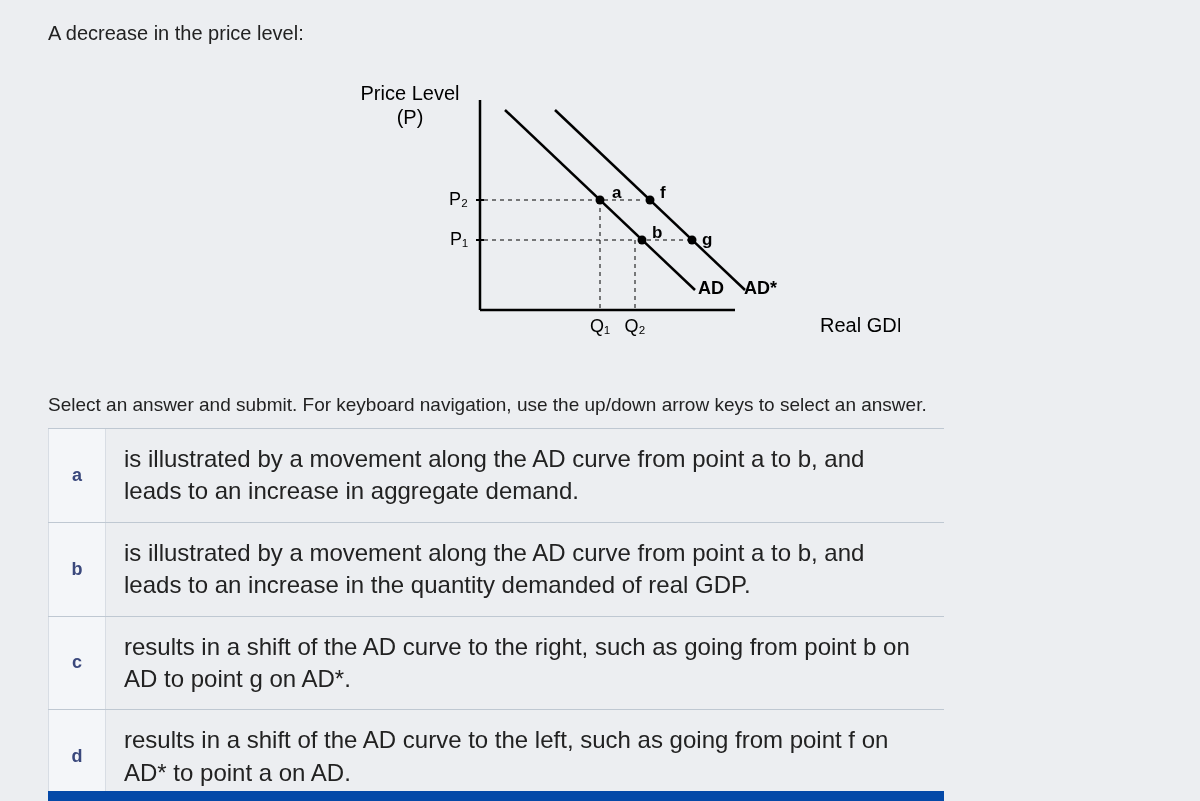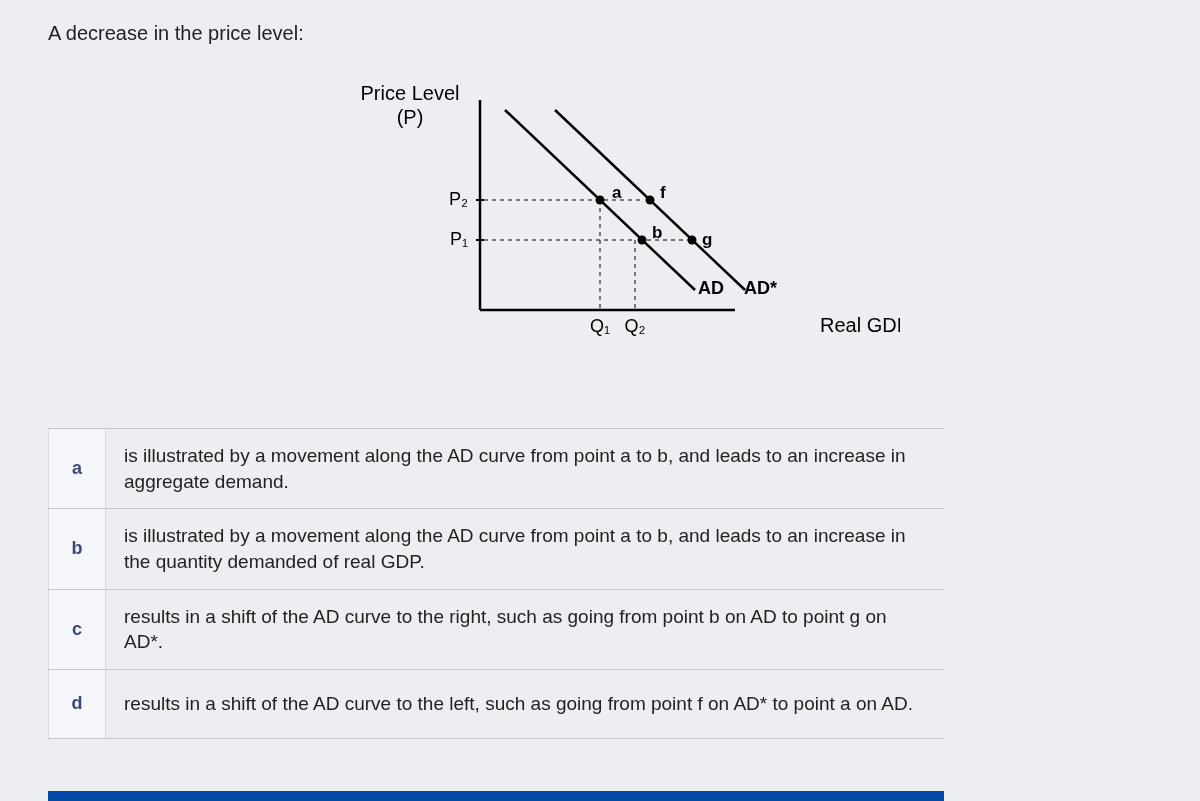--- a/index.html
+++ b/index.html
@@ -67,21 +67,21 @@
     color: #3a487c;
     border-right: 1px solid #d8dde4;
     border-left: 1px solid #d8dde4;
     background: #f4f6f9;
   }
   .answer-text {
     flex: 1;
     display: flex;
     align-items: center;
     padding: 14px 18px;
-    font-size: 19px;
+    font-size: 24px;
     color: #222;
     line-height: 1.35;
   }
   .bottom-bar {
     position: absolute;
     bottom: 0;
     left: 48px;
     right: 20px;
     height: 10px;
     background: #0449a8;
@@ -139,20 +139,21 @@
 
       <line x1="307" y1="170" x2="348" y2="170" stroke="#000" stroke-width="1" stroke-dasharray="4 4"></line>
 
       <circle cx="352" cy="170" r="4.5" fill="#000"></circle>
       <text x="362" y="175" font-size="17" font-weight="700">g</text>
 
       <text x="480" y="262" font-size="20">Real GDP (Q)</text>
     </svg>
   </div>
 
+  <div class="instructions">Select an answer and submit. For keyboard navigation, use the up/down arrow keys to select an answer.</div>
 
   <div class="answers">
     <div class="answer-row">
       <div class="answer-letter">a</div>
       <div class="answer-text">is illustrated by a movement along the AD curve from point a to b, and leads to an increase in aggregate demand.</div>
     </div>
     <div class="answer-row">
       <div class="answer-letter">b</div>
       <div class="answer-text">is illustrated by a movement along the AD curve from point a to b, and leads to an increase in the quantity demanded of real GDP.</div>
     </div>

